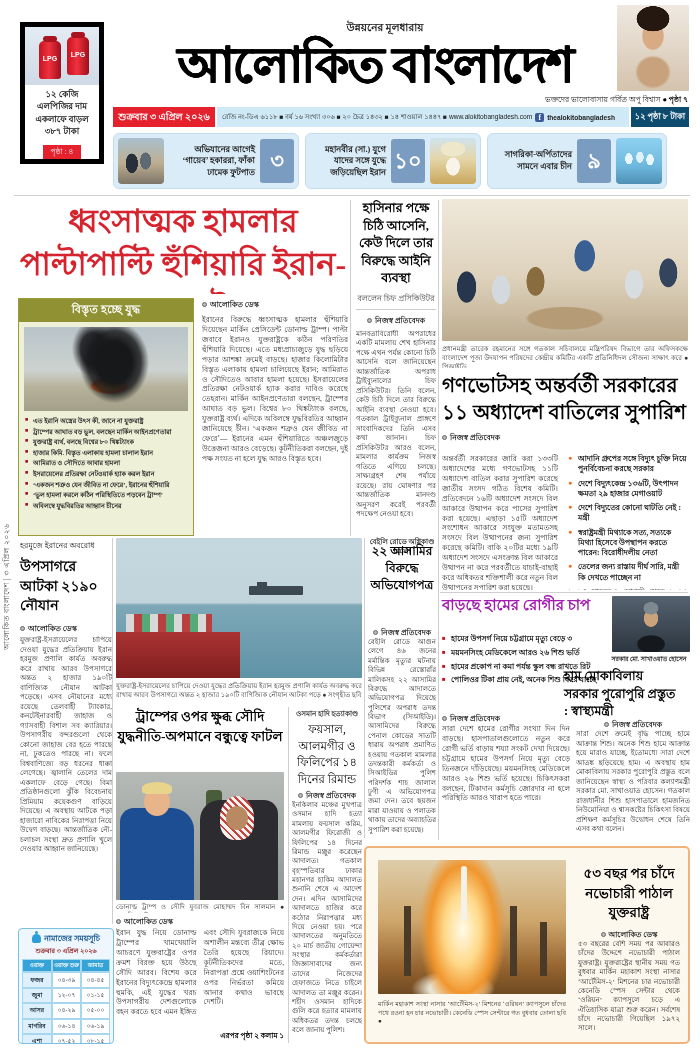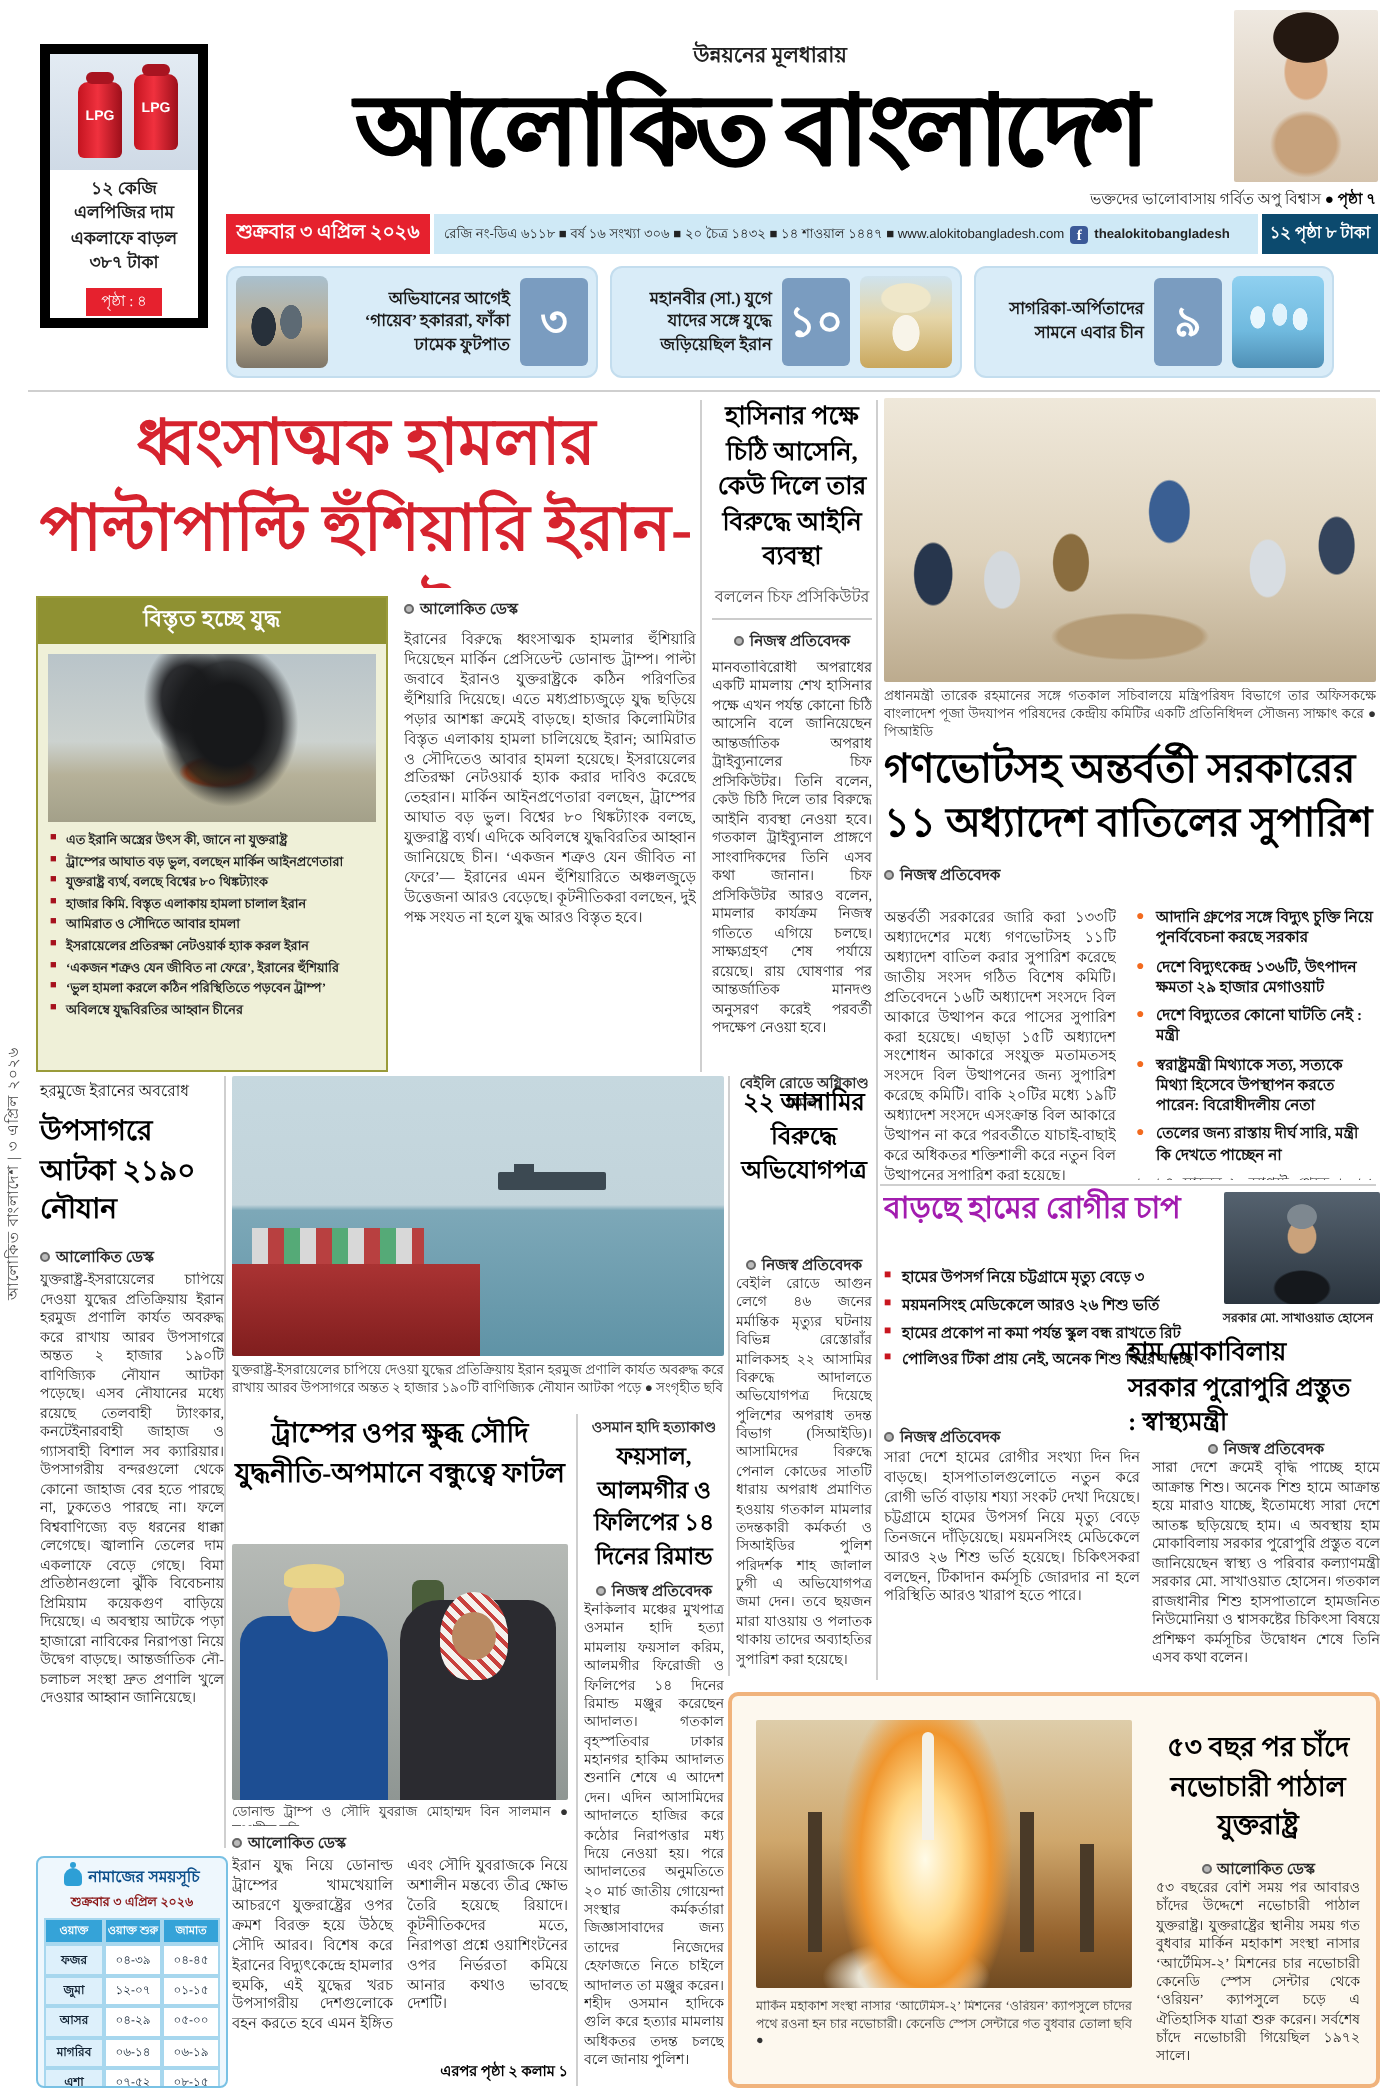--- a/index.html
+++ b/index.html
@@ -161,21 +161,21 @@
   .fig-mbs:before{content:"";position:absolute;left:20px;top:-4px;width:34px;height:44px;
     background:repeating-linear-gradient(45deg,#c9413d 0 2px,#f4f2ee 2px 5px);border-radius:50% 50% 40% 40%}
   .fig-mbs:after{content:"";position:absolute;left:26px;top:6px;width:22px;height:24px;background:#b98a62;border-radius:50%}
   .fig-guard{position:absolute;left:90px;top:18px;width:16px;height:34px;background:#4a5d3a;border-radius:4px 4px 0 0}
   #trump-caption{left:116px;top:902px;width:168px;height:11px}
   #trump-byline{left:116px;top:915px}
   #trump-body{left:116px;top:928px;width:168px;height:100px;column-count:2;column-gap:7px}
   #trump-jump{left:196px;top:1030px;width:88px}
   #v6{left:288px;top:707px;height:336px}
   #remand-kicker{left:292px;top:708px;width:70px;text-align:center;font-size:7.2px;font-weight:bold;color:#333}
-  #remand-headline{left:292px;top:721px;width:70px;font-size:11.5px;font-weight:bold;line-height:1.45;
+  #remand-headline{left:292px;top:721px;width:70px;font-size:11.5px;font-weight:normal;line-height:1.45;
     text-align:center;color:#000}
   #remand-byline{left:292px;top:789px;justify-content:center;width:70px}
   #remand-body{left:292px;top:801px;width:70px;height:240px;font-size:7px}
   #v4{left:364px;top:538px;height:300px}
   #bailey-kicker{left:368px;top:537px;width:68px;text-align:center;font-size:7.2px;font-weight:bold;
     line-height:1.4;color:#333}
   #bailey-headline{left:368px;top:543px;width:68px;font-size:12px;font-weight:bold;line-height:1.4;
     text-align:center;color:#000}
   #bailey-byline{left:368px;top:626px;justify-content:center;width:68px}
   #bailey-body{left:368px;top:638px;width:68px;height:200px;font-size:7px}

